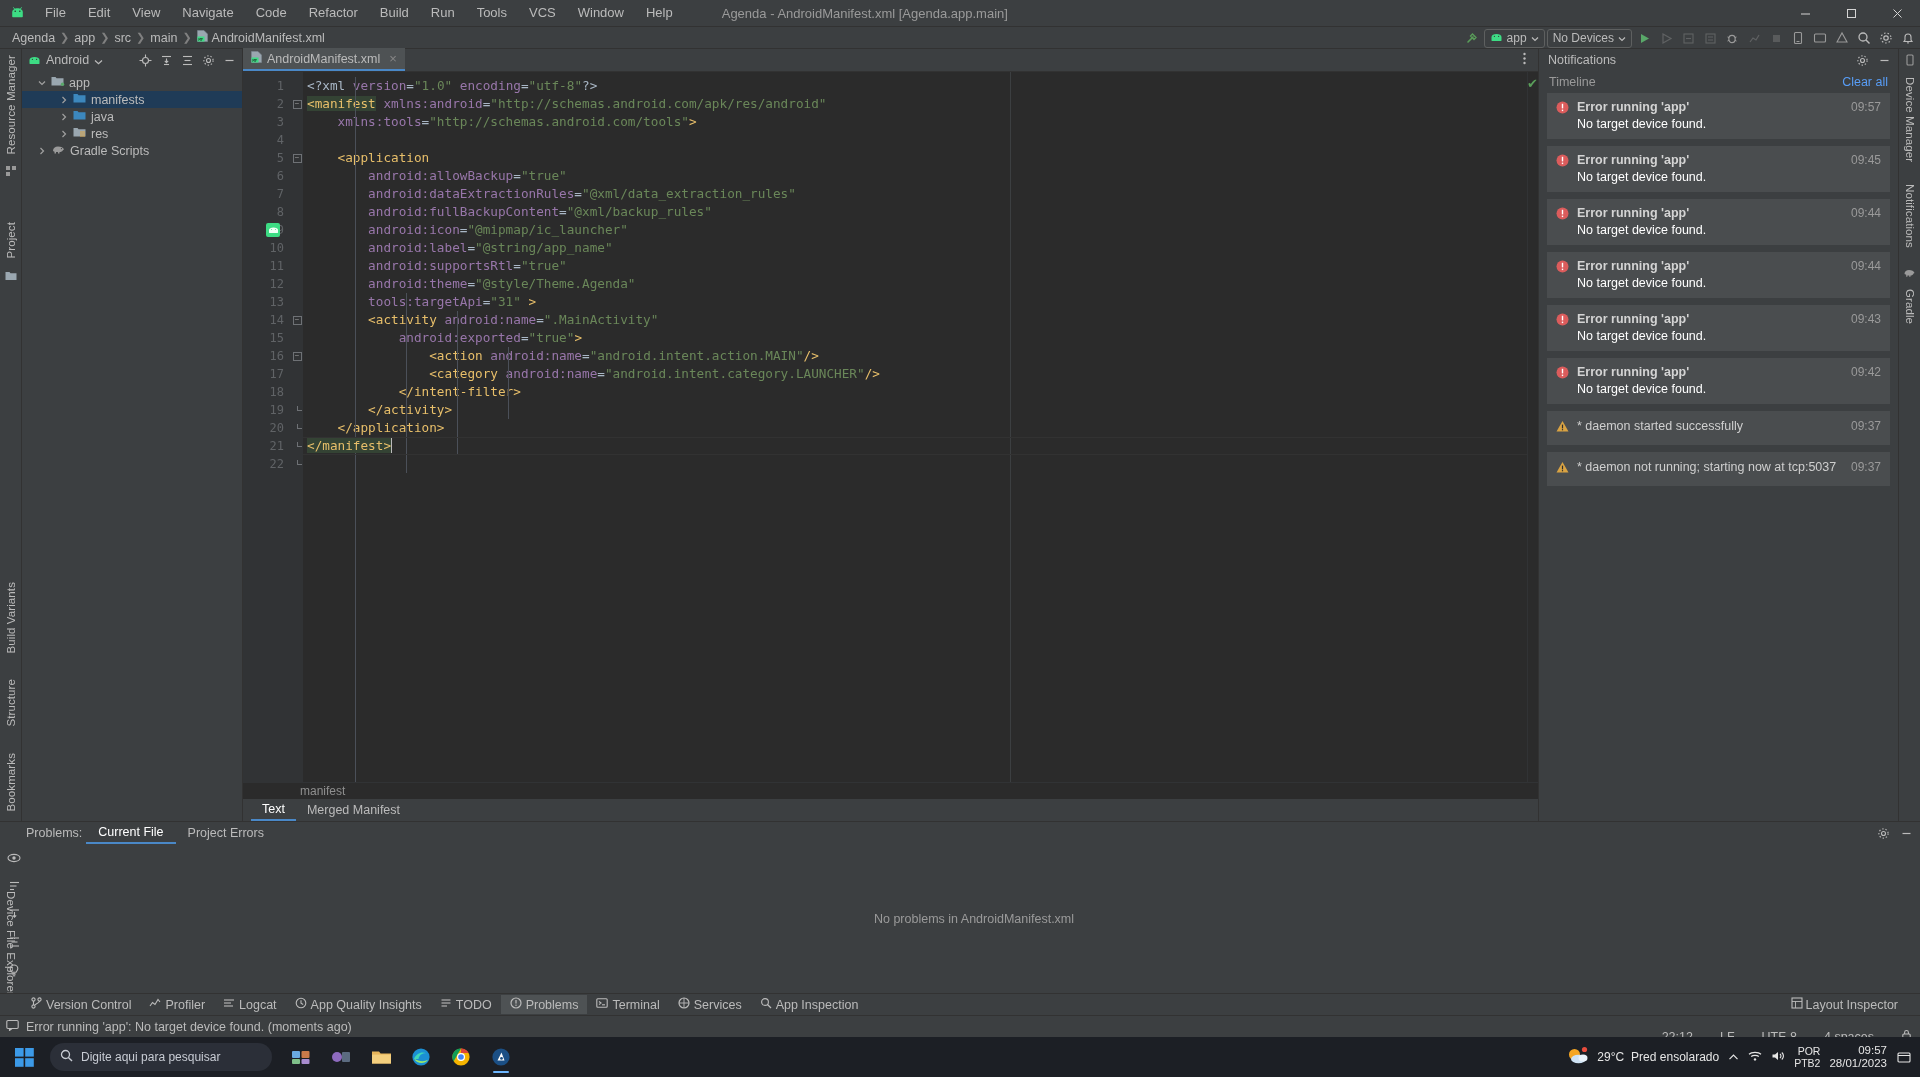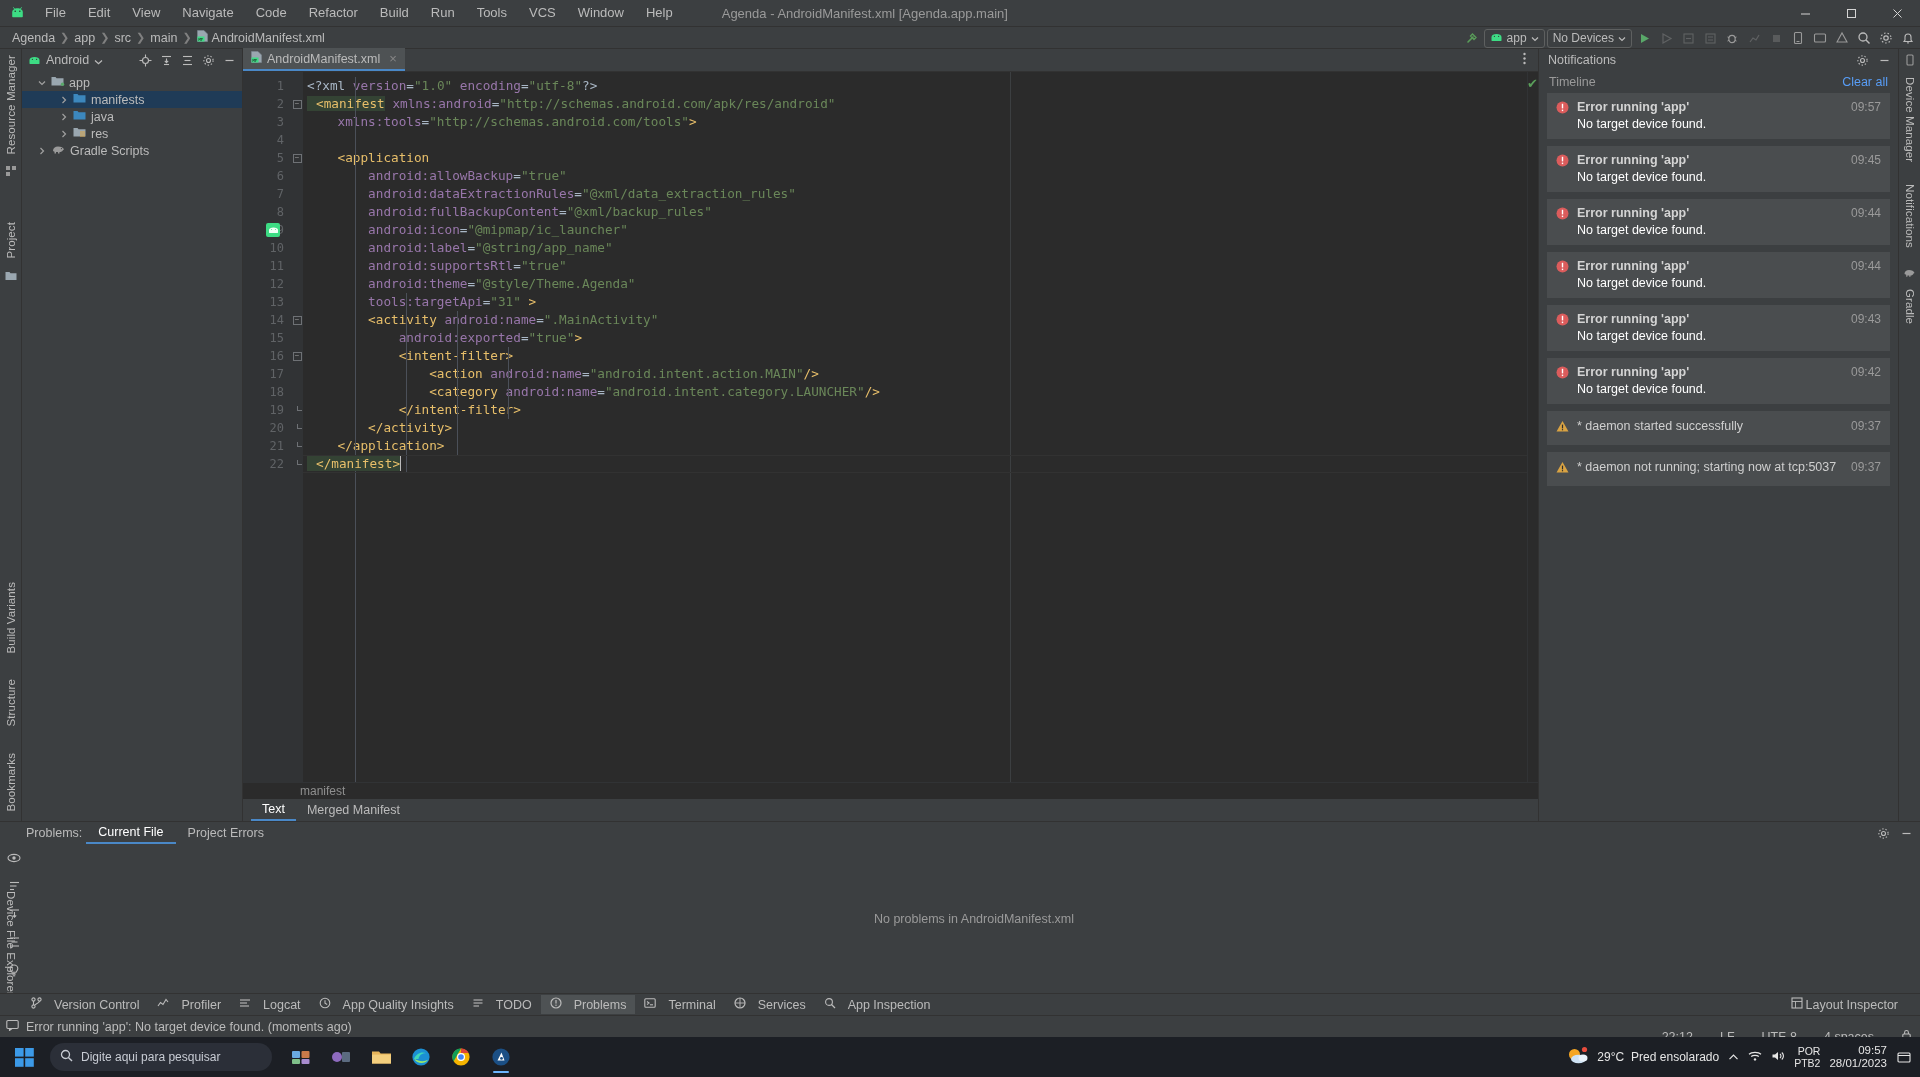--- a/index.html
+++ b/index.html
@@ -130,21 +130,21 @@
   }
   .code {
     flex:1; padding-top:5px; font-family:"DejaVu Sans Mono", monospace; font-size:12.7px;
     position:relative; overflow:hidden; min-width:0;
   }
   .cline { height:18px; line-height:18px; white-space:pre; padding-left:4px; }
   .tag { color:#e8bf6a; }
   .attr { color:#9876aa; }
   .val { color:#6a8759; }
   .punc { color:#a9b7c6; }
-  .hl { background:#344334;padding-left:9px; }
+  .hl { background:#344334; }
   .caret-line { position:relative; }
   .caret-line:after {
     content:''; position:absolute; left:0; right:0; top:0; bottom:0;
     border-top:1px solid #323232; border-bottom:1px solid #323232; pointer-events:none;
   }
   .caret { display:inline-block; width:1px; background:#bbbbbb; height:15px; vertical-align:-3px; }
 
   
   .iguide { position:absolute; top:5px; bottom:0; width:1px; background:#4b5059; }
 
@@ -210,21 +210,21 @@
     flex:1; display:flex; align-items:center; justify-content:center;
     background:#3c3f41; font-size:12.5px; color:#9a9a9a;
   }
 
   
   .tw-bar {
     height:22px; background:#3c3f41; display:flex; align-items:center; flex:none;
     padding-left:22px; gap:0; border-top:1px solid #323232; position:relative;
   }
   .tw-item {
-    display:flex; align-items:center; gap:12px; font-size:12.5px; color:#bbbbbb;
+    display:flex; align-items:center; gap:4px; font-size:12.5px; color:#bbbbbb;
     padding:2px 9px;
   }
   .tw-item.active { background:#4e5254; }
   .tw-right { position:absolute; right:22px; display:flex; align-items:center; gap:3px; }
 
   
   .status {
     height:22px; background:#3c3f41; display:flex; align-items:center; flex:none;
     padding-left:6px; gap:7px; font-size:12.5px; color:#bbbbbb; position:relative;
     border-top:1px solid #323232;
@@ -709,21 +709,20 @@
           <div class="cline"><span class="punc">        </span><span class="attr">android:allowBackup</span><span class="punc">=</span><span class="val">"true"</span></div>
           <div class="cline"><span class="punc">        </span><span class="attr">android:dataExtractionRules</span><span class="punc">=</span><span class="val">"@xml/data_extraction_rules"</span></div>
           <div class="cline"><span class="punc">        </span><span class="attr">android:fullBackupContent</span><span class="punc">=</span><span class="val">"@xml/backup_rules"</span></div>
           <div class="cline"><span class="punc">        </span><span class="attr">android:icon</span><span class="punc">=</span><span class="val">"@mipmap/ic_launcher"</span></div>
           <div class="cline"><span class="punc">        </span><span class="attr">android:label</span><span class="punc">=</span><span class="val">"@string/app_name"</span></div>
           <div class="cline"><span class="punc">        </span><span class="attr">android:supportsRtl</span><span class="punc">=</span><span class="val">"true"</span></div>
           <div class="cline"><span class="punc">        </span><span class="attr">android:theme</span><span class="punc">=</span><span class="val">"@style/Theme.Agenda"</span></div>
           <div class="cline"><span class="punc">        </span><span class="attr">tools:targetApi</span><span class="punc">=</span><span class="val">"31"</span><span class="tag"> &gt;</span></div>
           <div class="cline"><span class="punc">        </span><span class="tag">&lt;activity</span><span class="punc"> </span><span class="attr">android:name</span><span class="punc">=</span><span class="val">".MainActivity"</span></div>
           <div class="cline"><span class="punc">            </span><span class="attr">android:exported</span><span class="punc">=</span><span class="val">"true"</span><span class="tag">&gt;</span></div>
-          <div class="cline"><span class="punc">            </span><span class="tag">&lt;intent-filter&gt;</span></div>
           <div class="cline"><span class="punc">                </span><span class="tag">&lt;action</span><span class="punc"> </span><span class="attr">android:name</span><span class="punc">=</span><span class="val">"android.intent.action.MAIN"</span><span class="tag">/&gt;</span></div>
           <div class="cline"><span class="punc">                </span><span class="tag">&lt;category</span><span class="punc"> </span><span class="attr">android:name</span><span class="punc">=</span><span class="val">"android.intent.category.LAUNCHER"</span><span class="tag">/&gt;</span></div>
           <div class="cline"><span class="punc">            </span><span class="tag">&lt;/intent-filter&gt;</span></div>
           <div class="cline"><span class="punc">        </span><span class="tag">&lt;/activity&gt;</span></div>
           <div class="cline"><span class="punc">    </span><span class="tag">&lt;/application&gt;</span></div>
           <div class="cline caret-line"><span class="tag hl">&lt;/manifest&gt;</span><span class="caret"></span></div>
         </div>
 
         <div class="markerbar">
           <span class="check-mark">✔</span>

